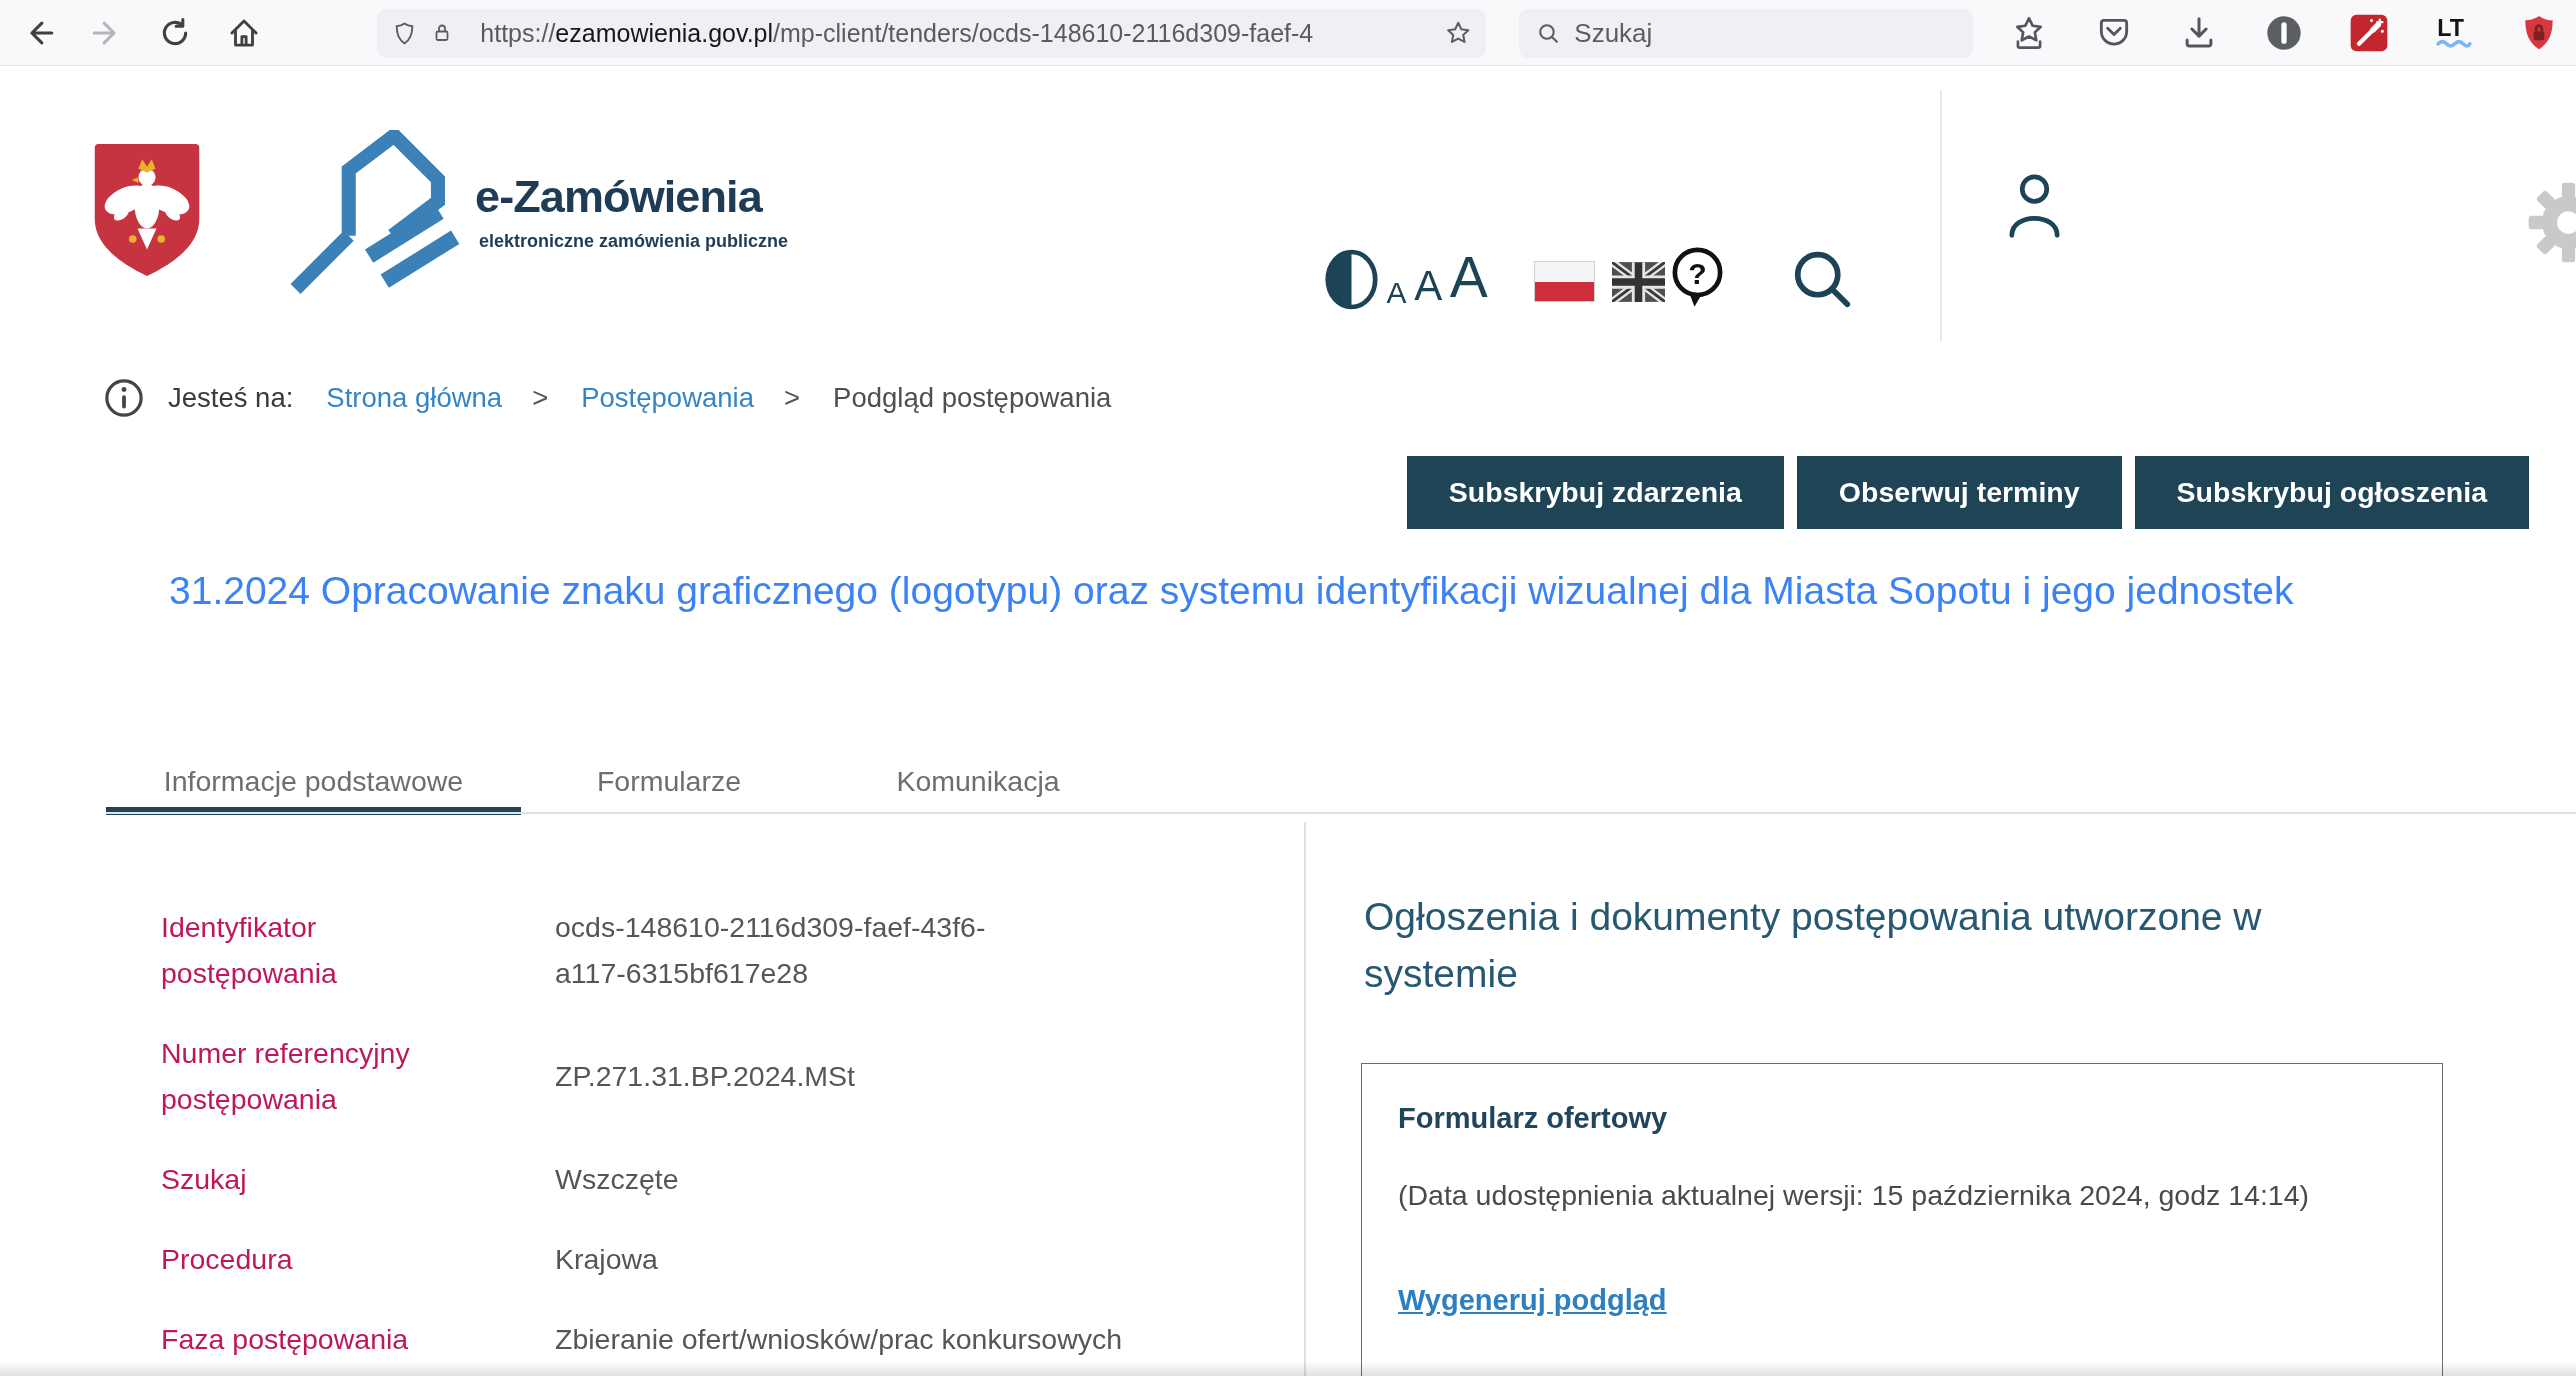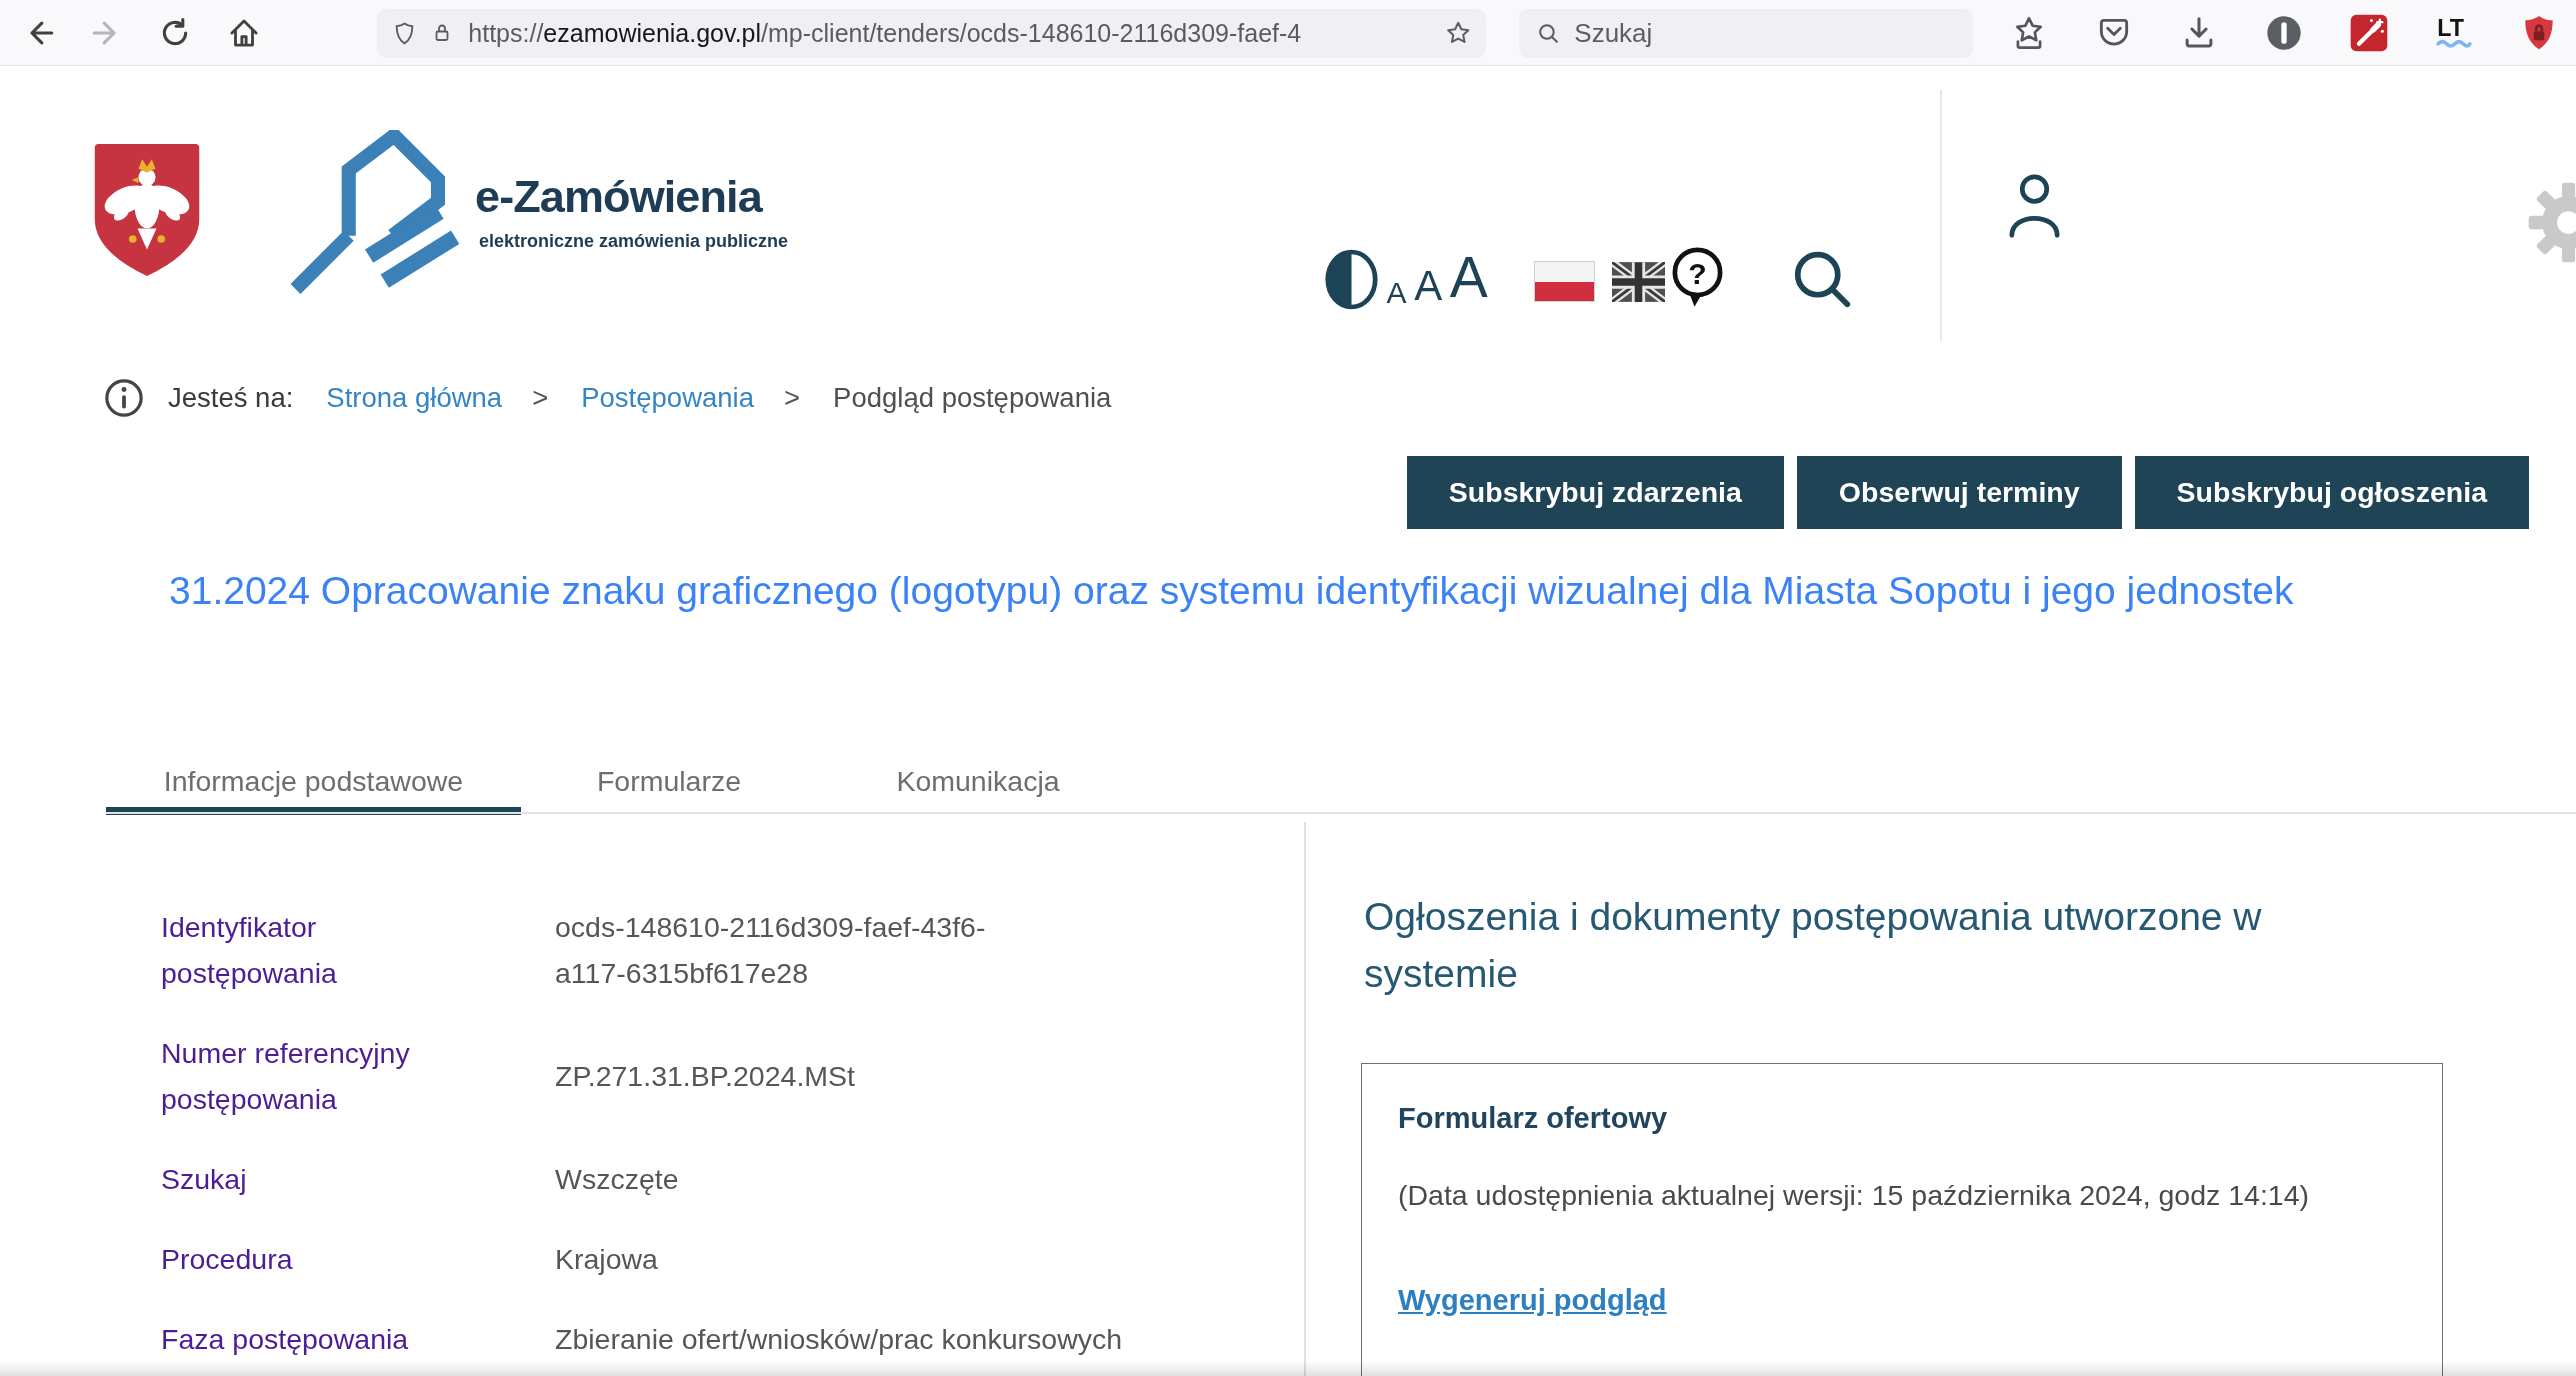--- a/index.html
+++ b/index.html
@@ -11,21 +11,21 @@
   .toolbar { position:absolute; left:0; top:0; width:2576px; height:66px;
     background:#f9f9fb; border-bottom:0.9px solid #e3e3e8;
     display:flex; align-items:center; }
   .nav-btn { width:55px; height:55px; display:flex; align-items:center; justify-content:center;
     border-radius:5.7px; flex:0 0 auto; }
   .nav-btn svg { width:34px; height:34px; }
   .nav-group { display:flex; align-items:center; margin-left:11.4px; gap:13.3px; }
   .urlbar { position:absolute; left:377px; top:8.5px; width:1109px; height:49px;
     background:#f0f0f4; border-radius:9.5px; display:flex; align-items:center; padding:0 15px; }
   .urlbar svg { flex:0 0 auto; }
-  .url-text { margin-left:14px; font-size:25px; white-space:nowrap; overflow:hidden;
+  .url-text { margin-left:26px; font-size:25px; white-space:nowrap; overflow:hidden;
     position:relative; width:930px; color:#5a5a62; }
   .url-domain { color:#17171b; }
   .url-fade { position:absolute; right:61px; top:5.7px; width:85px; height:38px;
     background:linear-gradient(to right, rgba(240,240,244,0), #f0f0f4); pointer-events:none; }
   .url-star { position:absolute; right:13.3px; top:10.4px; }
   .searchbar { position:absolute; left:1519px; top:8.5px; width:454px; height:49px;
     background:#f0f0f4; border-radius:9.5px; display:flex; align-items:center; padding:0 17px; }
   .searchbar .ph { margin-left:13.3px; font-size:26px; color:#5c5c64; }
   .tb-icons { position:absolute; right:17px; top:0; height:66px; display:flex; align-items:center; gap:45px; }
   .tb-icons .ic { width:40px; height:40px; display:flex; align-items:center; justify-content:center; }
@@ -71,21 +71,21 @@
   .tabs { position:absolute; left:106px; top:756px; display:flex; }
   .tab { font-size:28.5px; color:#6e6e6e; height:51px; display:flex; align-items:center; justify-content:center; }
   .tab1 { width:415px; } .tab2 { width:241px; margin-left:27.5px; } .tab3 { width:285px; margin-left:46px; }
   .tab-underline { position:absolute; left:106px; top:807px; width:415px; height:7.6px; background:#1f4456; }
   .tabs-line { position:absolute; left:106px; top:812px; width:2470px; height:1.9px; background:#e2e2e2; }
 
   
   .details { position:absolute; left:161px; top:904px; width:1073px; display:flex;
     flex-direction:column; gap:34px; }
   .drow { display:flex; align-items:center; }
-  .dlabel { width:394px; padding-right:109px; font-size:28.5px; line-height:46px; color:#4c1d95; }
+  .dlabel { width:394px; padding-right:109px; font-size:28.5px; line-height:46px; color:#be185d; }
   .dvalue { width:626px; font-size:28.5px; line-height:46px; color:#565656; white-space:pre-line; }
   .vdivider { position:absolute; left:1304px; top:822px; width:1.9px; height:554px; background:#e0e0e0; }
 
   
   .docs-heading { position:absolute; left:1364px; top:888px; width:1006px;
     font-size:39px; line-height:57px; color:#265872; }
   .card { position:absolute; left:1361px; top:1063px; width:1082px; height:349px;
     border:1.9px solid #6f6f6f; background:#fff; padding:38px 36px; }
   .card-title { font-size:29px; font-weight:bold; color:#21455c; }
   .card-date { margin-top:44px; font-size:28.5px; color:#4a4a4a; }

